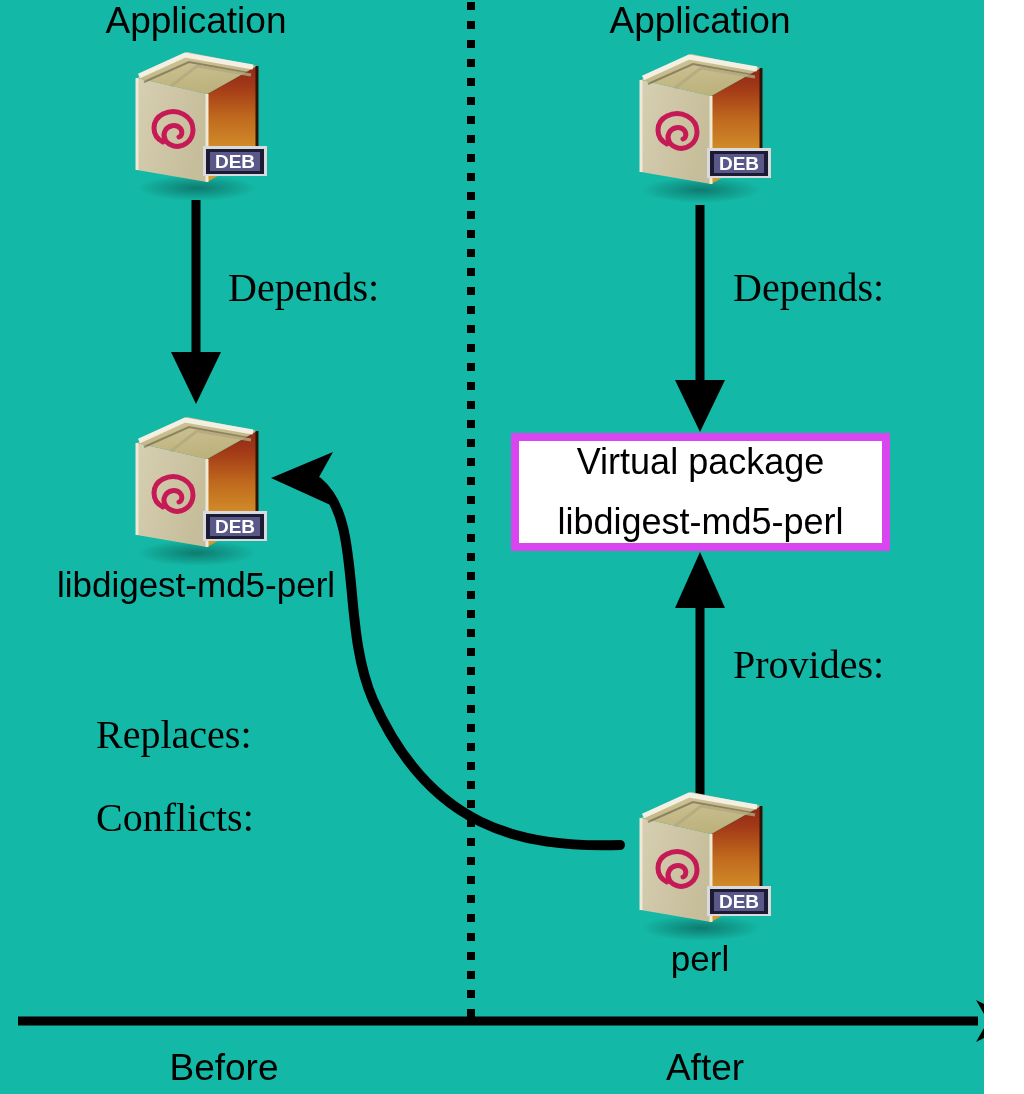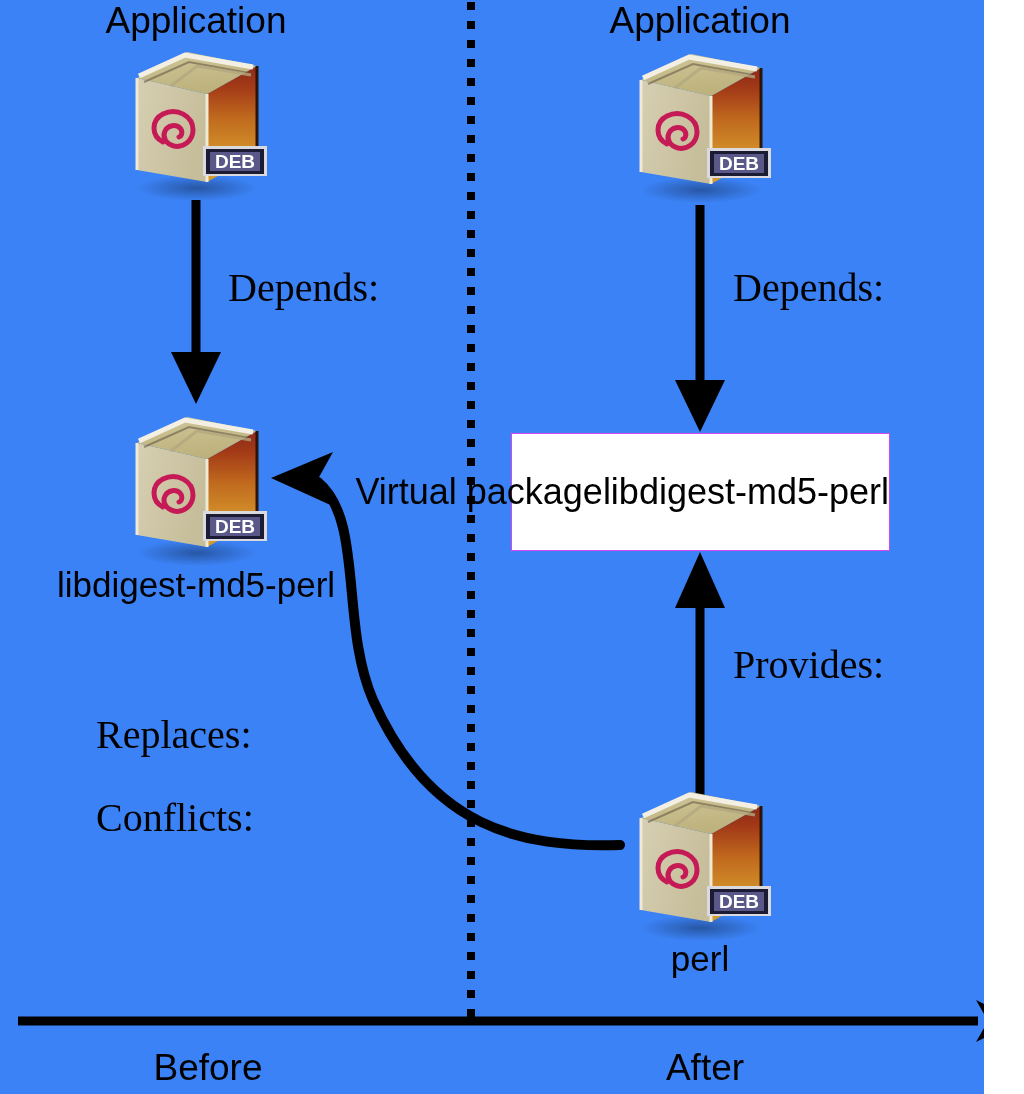--- a/index.html
+++ b/index.html
@@ -8,21 +8,21 @@
     padding: 0;
     background: #ffffff;
   }
   body {
     font-family: "Liberation Sans", sans-serif;
   }
   #stage {
     position: relative;
     width: 984px;
     height: 1094px;
-    background: #3b82f6;
+    background: #14b8a6;
     overflow: hidden;
   }
   #stage svg.layer {
     position: absolute;
     left: 0;
     top: 0;
     width: 1024px;
     height: 1094px;
   }
 
@@ -50,25 +50,25 @@
   .title-app   { font-size: 37px; }
   .pkg-caption { font-size: 35px; }
   .relword     { font-size: 40px; }
   .axis-lbl    { font-size: 37px; }
 
   
   .vbox {
     position: absolute;
     box-sizing: border-box;
     background: #ffffff;
-    border: 1px solid #d946ef;
+    border: 8px solid #d946ef;
     display: flex;
-    flex-direction: row;
+    flex-direction: column;
     align-items: center;
-    justify-content: flex-end;
+    justify-content: space-between;
   }
   .vbox .vline {
     font-family: "Liberation Sans", sans-serif;
     font-size: 36px;
     color: #000000;
     white-space: pre;
     line-height: 1.16;
   }
 
   
@@ -152,21 +152,21 @@
   <div class="lbl mono relword" style="left:733px; top:645px;">Provides:</div>
 
   <div class="lbl mono relword" style="left:96px; top:715px;">Replaces:</div>
 
   <div class="lbl mono relword" style="left:96px; top:798px;">Conflicts:</div>
 
   <div class="lbl sans pkg-caption ctr" style="left:196px; top:567px;">libdigest-md5-perl</div>
 
   <div class="lbl sans pkg-caption ctr" style="left:700px; top:941px;">perl</div>
 
-  <div class="lbl sans axis-lbl ctr" style="left:208px; top:1049px;">Before</div>
+  <div class="lbl sans axis-lbl ctr" style="left:224px; top:1049px;">Before</div>
 
   <div class="lbl sans axis-lbl ctr" style="left:685px; top:1049px;margin-left:20px;">After</div>
 
   <div class="vbox" style="left:511px; top:433px; width:379px; height:118px;">
     <div class="vline">Virtual package</div>
     <div class="vline">libdigest-md5-perl</div>
   </div>
 
   <div class="deb-icon" style="left:196px; top:122px;">
     <svg width="170" height="160" viewBox="0 0 170 160">

